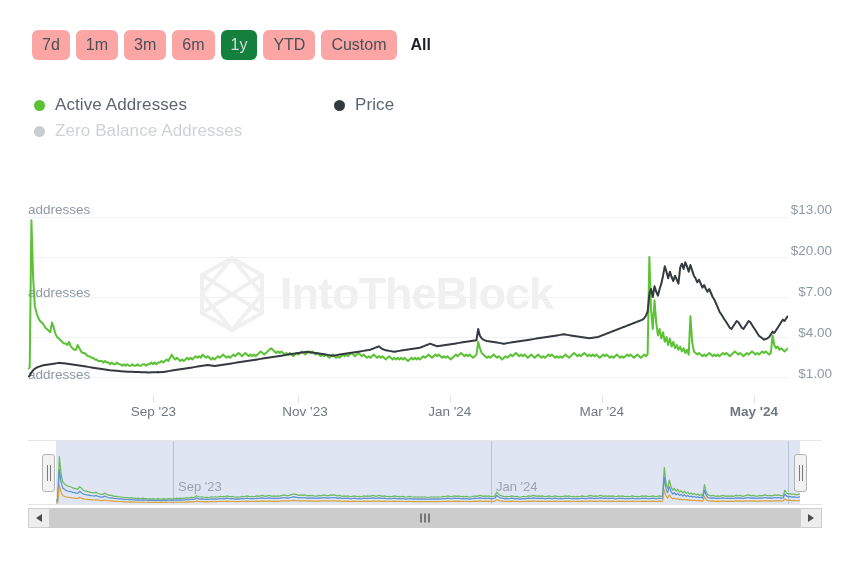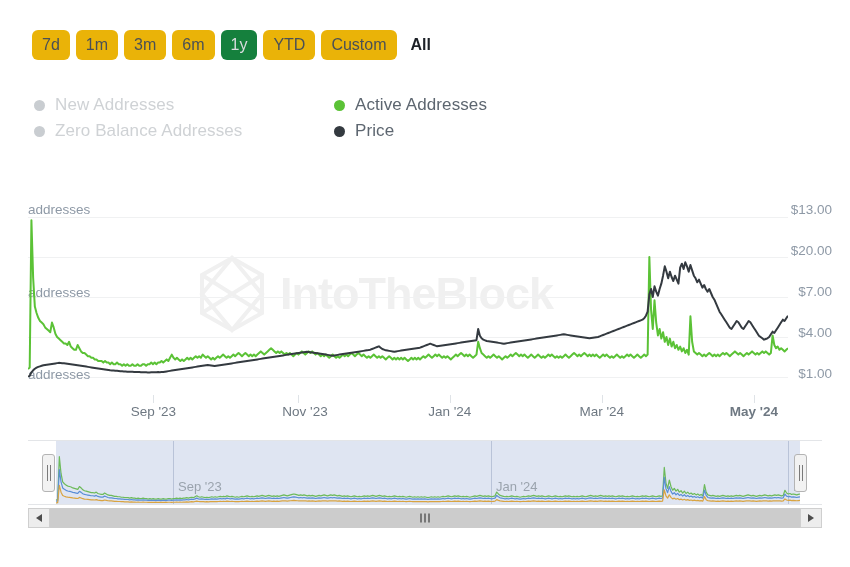--- a/index.html
+++ b/index.html
@@ -13,21 +13,21 @@
   .page{position:relative;width:850px;height:567px;}
 
   
   .range-bar{
     position:absolute;left:32px;top:30px;
     display:flex;align-items:center;gap:6px;
   }
   .range-btn{
     font-size:16px;line-height:1;
     padding:7px 10px;border-radius:6px;
-    background:#eab308;color:#4a5056;
+    background:#fca5a5;color:#4a5056;
     border:none;cursor:pointer;
     font-family:"Liberation Sans", sans-serif;
     white-space:nowrap;
   }
   .range-btn.disabled{color:#d9dcdf;background:#15803d;}
   .range-btn.selected{background:transparent;color:#1d2127;font-weight:bold;padding-left:8px;padding-right:8px;}
 
   
   .legend{
     position:absolute;left:34px;top:92px;
@@ -142,35 +142,31 @@
     <button class="range-btn">1m</button>
     <button class="range-btn">3m</button>
     <button class="range-btn">6m</button>
     <button class="range-btn disabled">1y</button>
     <button class="range-btn">YTD</button>
     <button class="range-btn">Custom</button>
     <button class="range-btn selected">All</button>
   </div>
 
   <div class="legend">
-    <div class="legend-item off">
-      <span class="legend-dot" style="background:#c9cdd1"></span>
-      <span class="legend-label">New Addresses</span>
-    </div>
     <div class="legend-item on">
       <span class="legend-dot" style="background:#5bc236"></span>
       <span class="legend-label">Active Addresses</span>
     </div>
+    <div class="legend-item on">
+      <span class="legend-dot" style="background:#343a40"></span>
+      <span class="legend-label">Price</span>
+    </div>
     <div class="legend-item off">
       <span class="legend-dot" style="background:#c9cdd1"></span>
       <span class="legend-label">Zero Balance Addresses</span>
-    </div>
-    <div class="legend-item on">
-      <span class="legend-dot" style="background:#343a40"></span>
-      <span class="legend-label">Price</span>
     </div>
   </div>
 
   <div class="watermark">
     <svg width="72" height="78" viewBox="0 0 72 78">
       <g fill="none" stroke="#f0f0f0" stroke-width="4">
         <path d="M36 3 L66 20 L66 58 L36 75 L6 58 L6 20 Z"></path>
         <path d="M36 3 L6 39 L36 75 L66 39 Z"></path>
         <path d="M6 20 L36 39 L66 20"></path>
         <path d="M6 58 L36 39 L66 58"></path>

